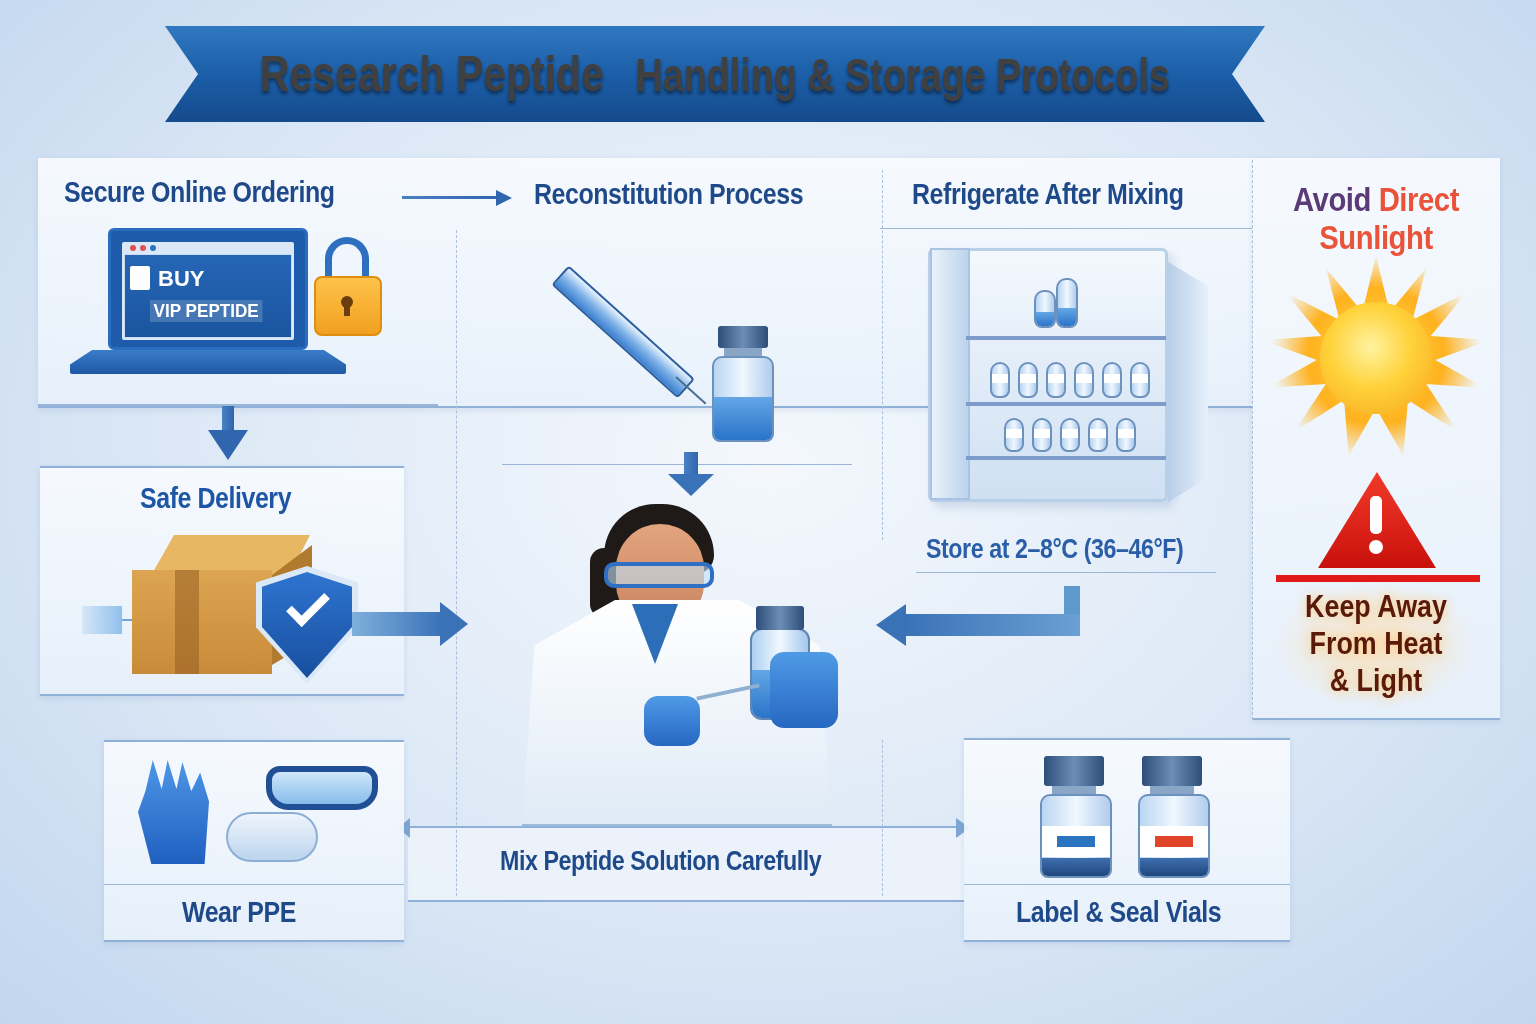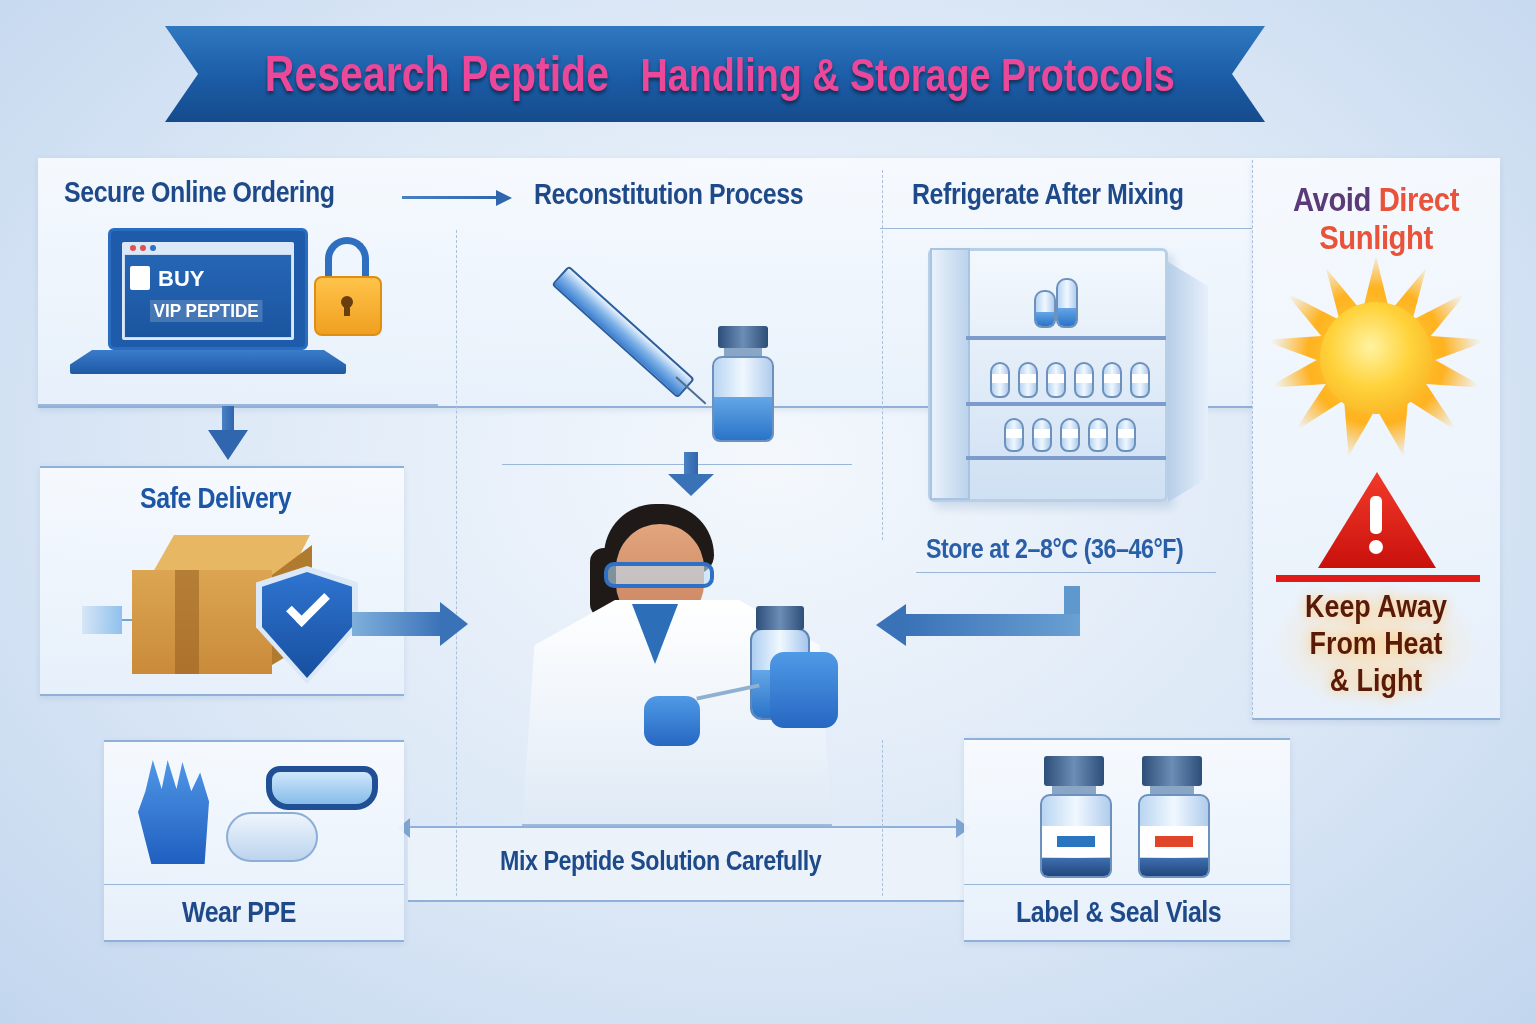--- a/index.html
+++ b/index.html
@@ -33,22 +33,22 @@
 
   
   .banner {
     position: absolute; left: 165px; top: 26px; width: 1100px; height: 96px;
     background: linear-gradient(180deg, #2f78c0 0%, #1b5ca6 55%, #154b8c 100%);
     clip-path: polygon(0 0, 100% 0, 97% 50%, 100% 100%, 0 100%, 3% 50%);
     box-shadow: 0 4px 10px rgba(0,0,0,0.3);
   }
   .banner-title {
     position: absolute; left: 165px; top: 26px; width: 1100px; height: 96px;
-    display: flex; align-items: center; justify-content: flex-start;
-    color: #ec4899; font-weight: bold; font-size: 46px; white-space: nowrap;
+    display: flex; align-items: center; justify-content: center;
+    color: #404040; font-weight: bold; font-size: 46px; white-space: nowrap;
     text-shadow: 0 3px 4px rgba(0,0,0,0.45);
   }
   .banner-title span.big { font-size: 50px; }
   .banner-title .inner { transform: scaleX(0.82); display: inline-block; }
 
   
   .laptop-screen {
     left: 108px; top: 228px; width: 200px; height: 122px;
     background: #1e5cab; border-radius: 6px; border: 3px solid #2a6dc0;
   }

